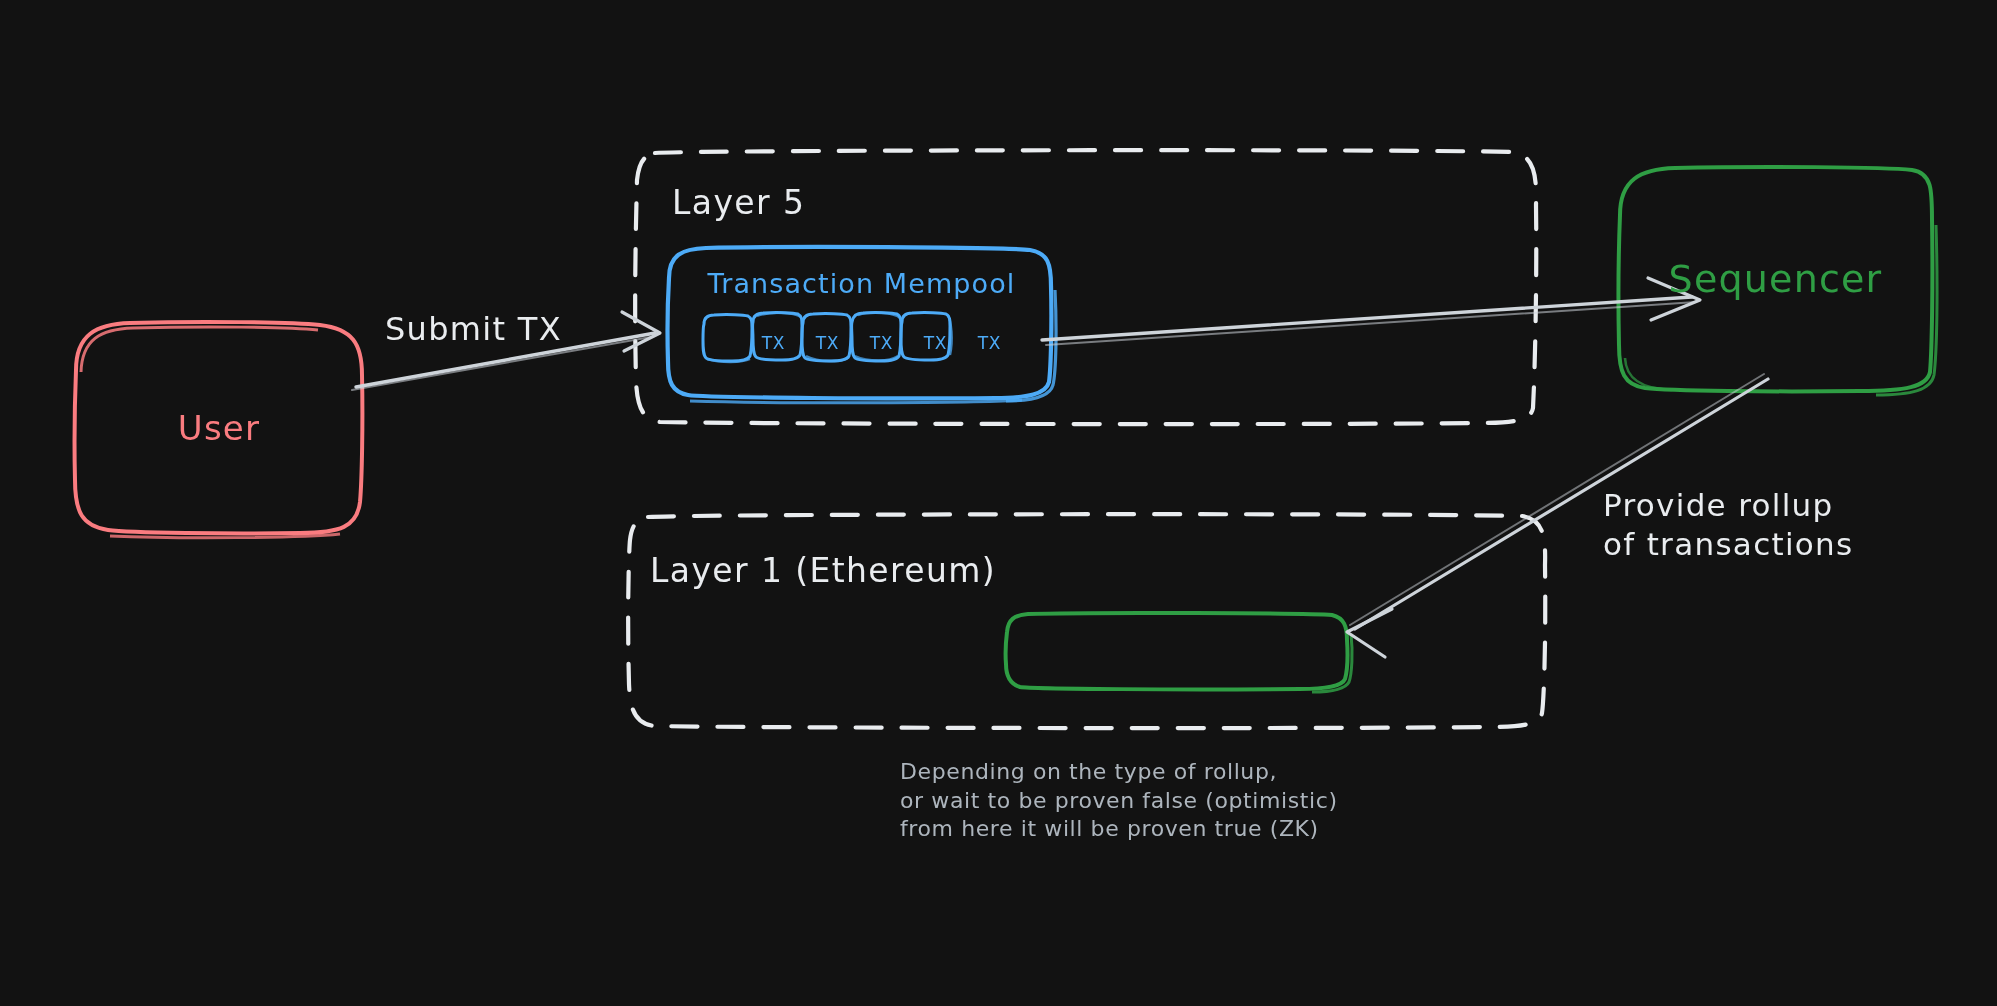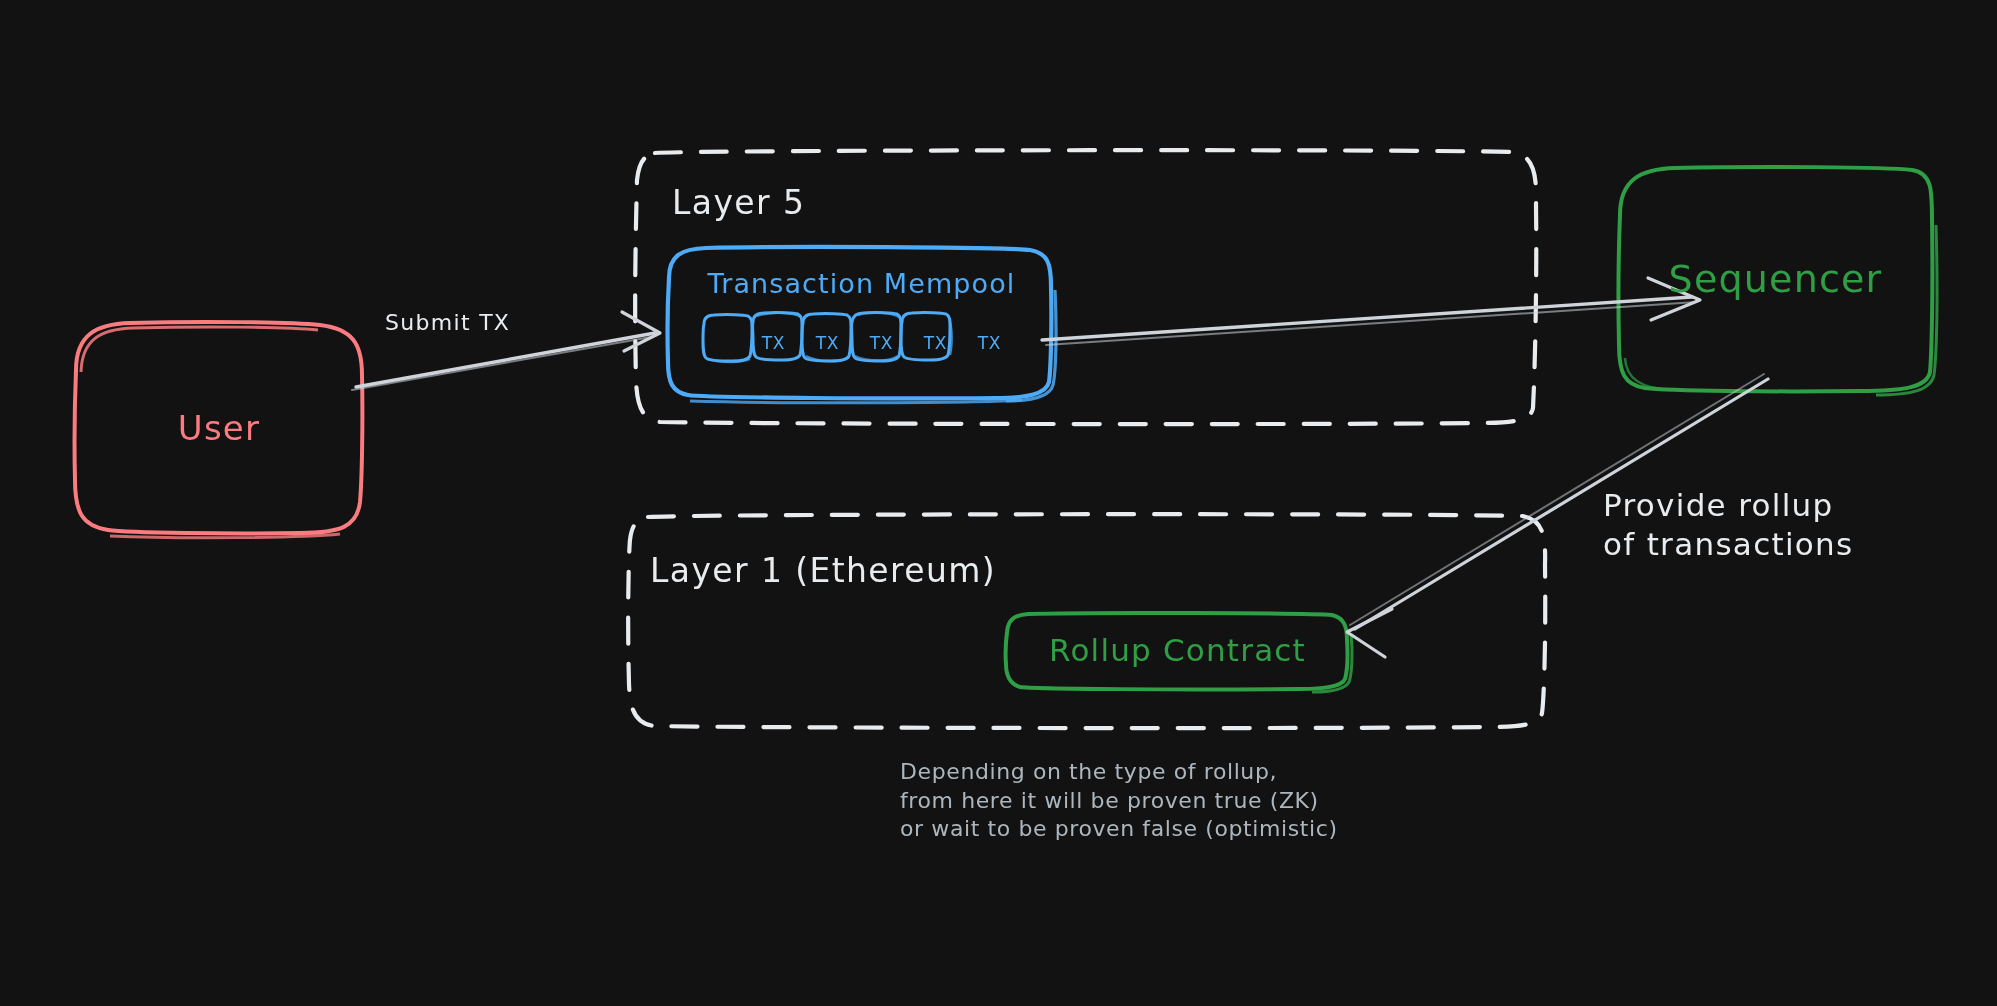--- a/index.html
+++ b/index.html
@@ -126,21 +126,21 @@
   #rollup-node .node-label {
     color: #2f9e44;
     font-size: 31px;
   }
 
   
   .edge-label {
     position: absolute;
     color: #e9ecef;
     white-space: nowrap;
-    font-size: 22px;
+    font-size: 32px;
     letter-spacing: 1.3px;
     line-height: 1.25;
   }
   #submit-tx-label { left: 385px; top: 309px; }
   #provide-batches-label {
     left: 1603px;
     top: 486px;
     font-size: 31px;
     line-height: 1.25;
   }
@@ -294,30 +294,27 @@
       </div>
       <div class="tx-chip">
         <span>TX</span>
       </div>
       <div class="tx-chip">
         <span>TX</span>
       </div>
     </div>
   </div>
 
-  <div class="node" id="rollup-node">
-    <span class="node-label">Rollup Contract</span>
-  </div>
 
   <div class="edge-label" id="submit-tx-label">Submit TX</div>
 
   <div class="edge-label" id="provide-batches-label">
     <span class="caption-line">Provide rollup</span>
     <span class="caption-line">of transactions</span>
   </div>
 
   <div id="caption">
     <span class="caption-line">Depending on the type of rollup,</span>
+    <span class="caption-line">or wait to be proven false (optimistic)</span>
     <span class="caption-line">from here it will be proven true (ZK)</span>
-    <span class="caption-line">or wait to be proven false (optimistic)</span>
   </div>
 
 </div>
 
 </body></html>

